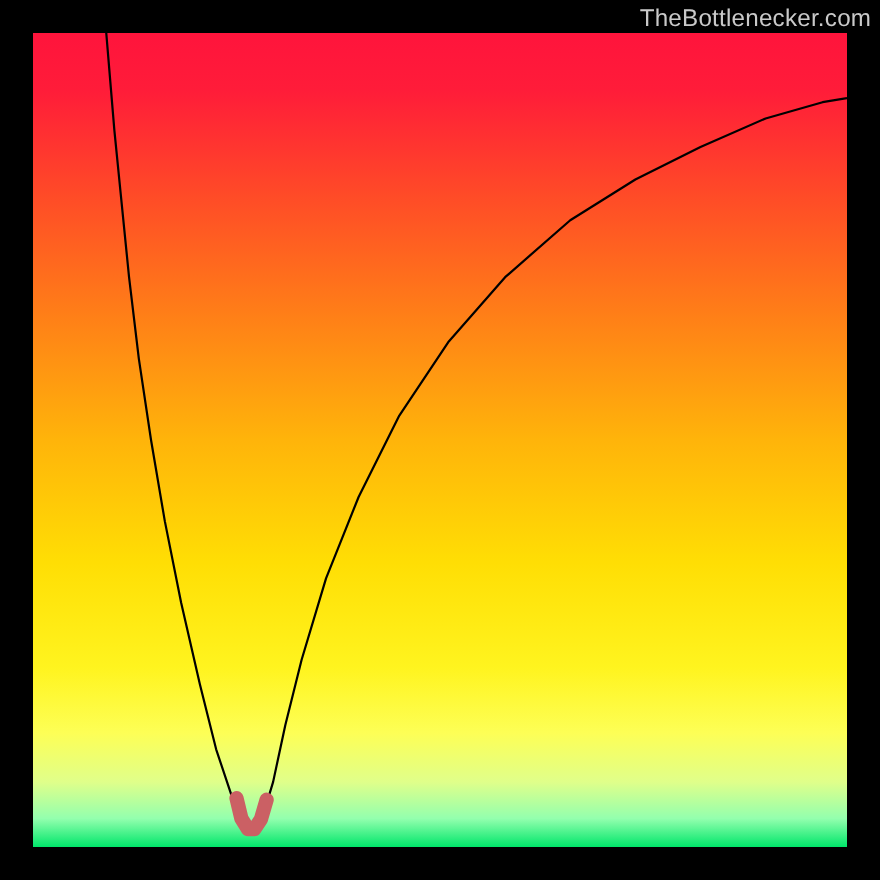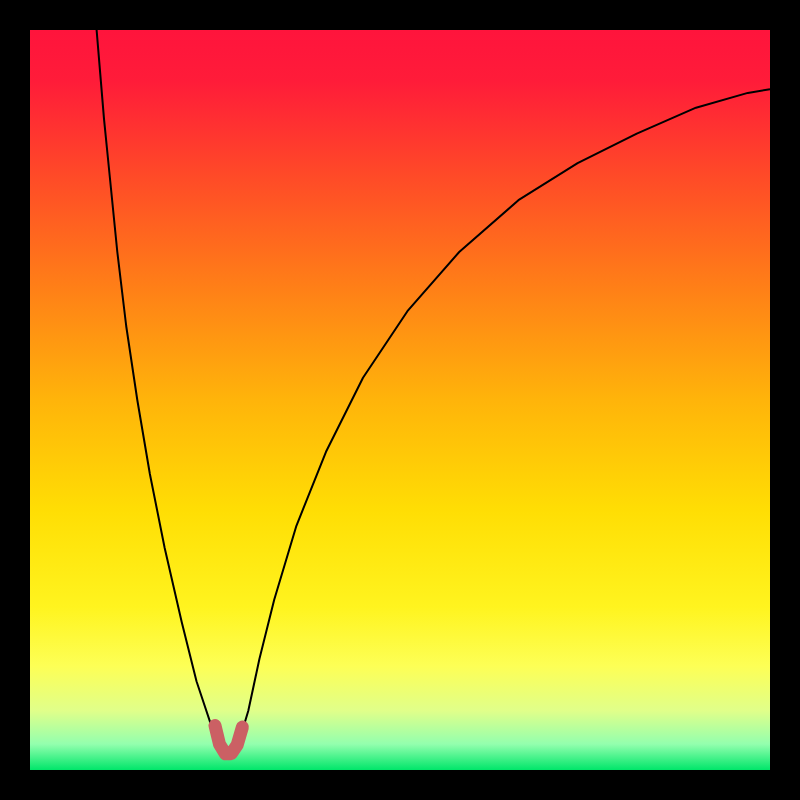--- a/index.html
+++ b/index.html
@@ -31,20 +31,21 @@
     color: #c9c9c9;
     font-size: 22px;
     letter-spacing: 0.2px;
     font-weight: 400;
   }
 </style>
 </head>
 <body>
 
 <div class="outer">
+  <div class="watermark">TheBottlenecker.com</div>
   <svg class="plot" viewBox="0 0 740 740" preserveAspectRatio="none">
     <defs>
       <linearGradient id="bg-grad" x1="0" y1="0" x2="0" y2="1">
           <stop offset="0%" stop-color="#ff143c"></stop>
           <stop offset="7.000000000000001%" stop-color="#ff1c39"></stop>
           <stop offset="20%" stop-color="#ff4b27"></stop>
           <stop offset="35%" stop-color="#ff8017"></stop>
           <stop offset="50%" stop-color="#ffb40a"></stop>
           <stop offset="65%" stop-color="#ffde04"></stop>
           <stop offset="78%" stop-color="#fff41f"></stop>

